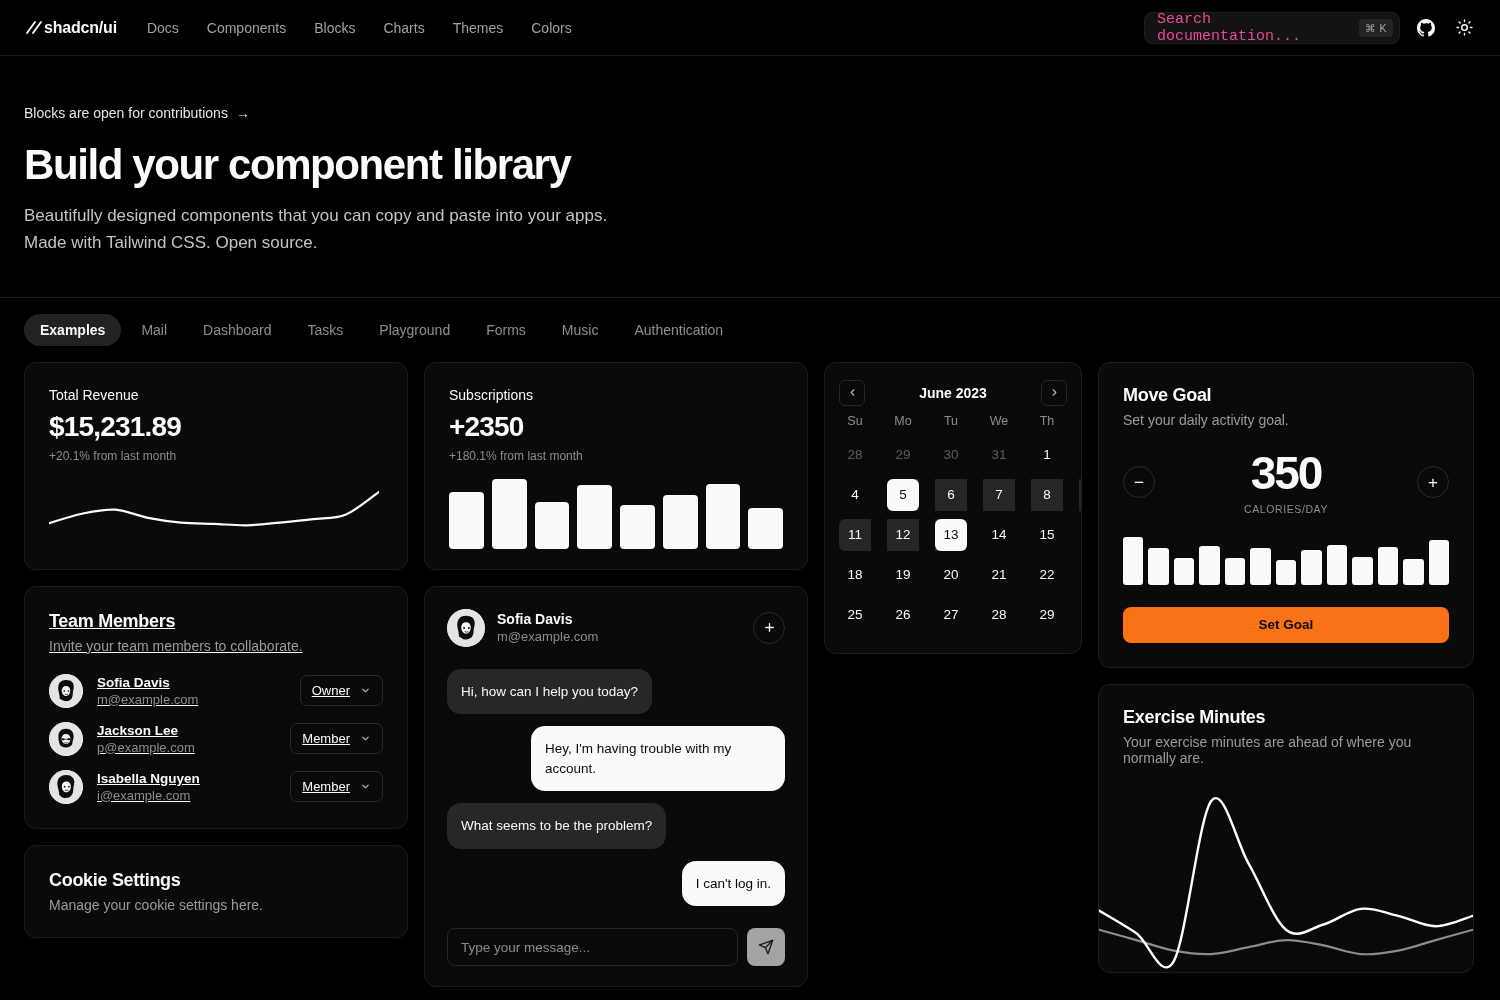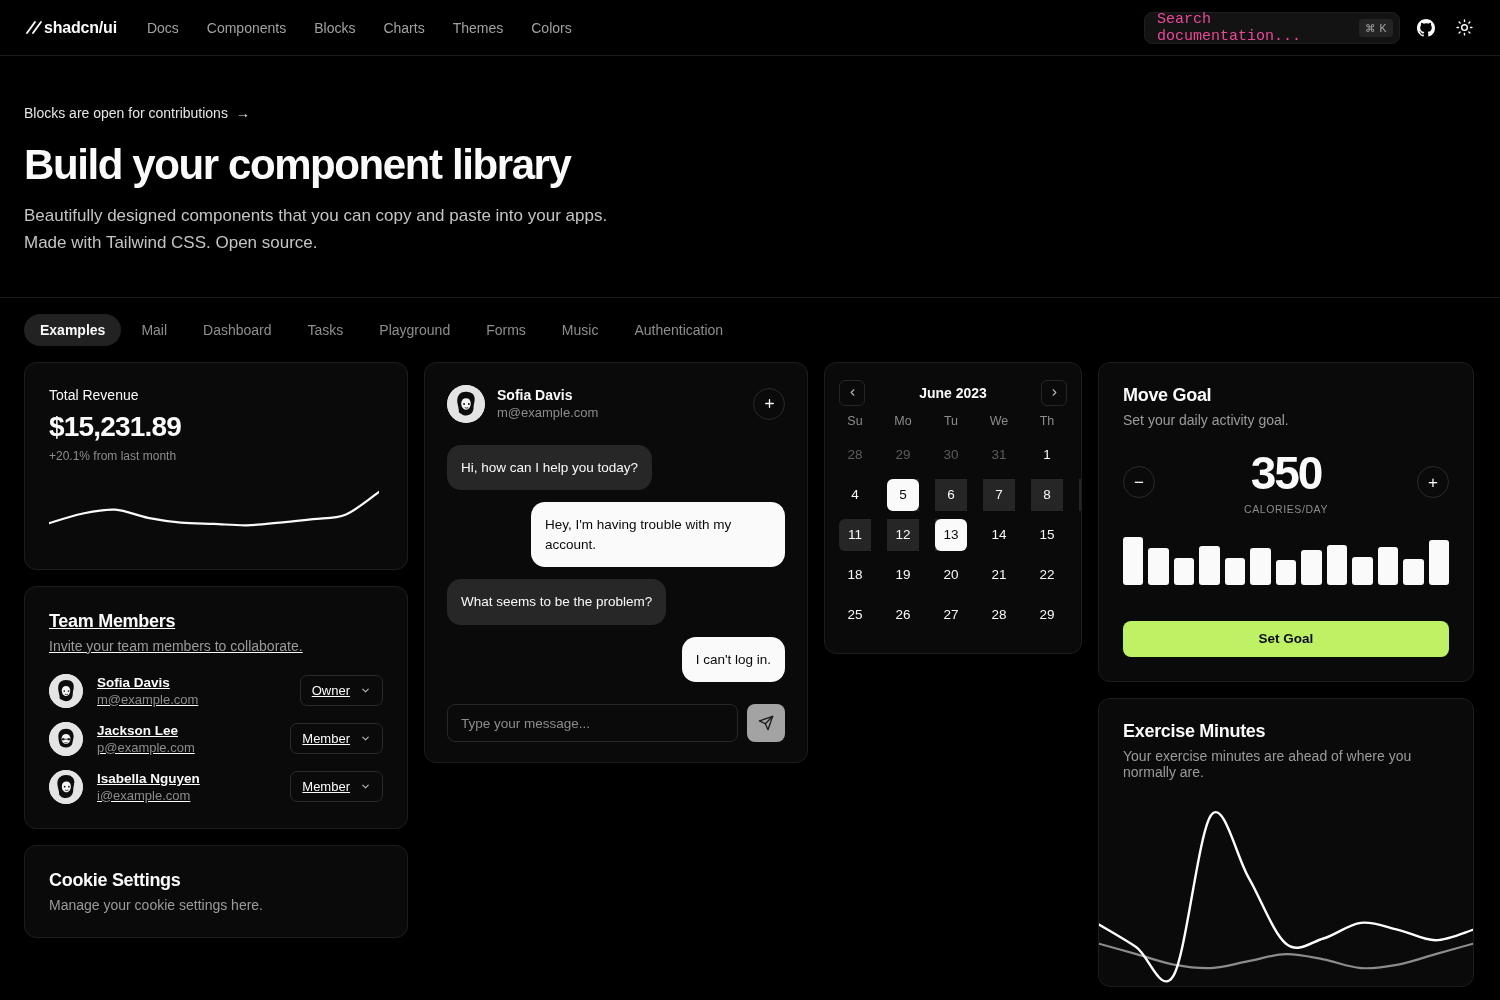--- a/index.html
+++ b/index.html
@@ -163,22 +163,22 @@
   .circ-btn {
     width: 32px; height: 32px; border-radius: 50%; border: 1px solid #2a2a2a;
     background: transparent; color: #fafafa; display: flex; align-items: center;
     justify-content: center; cursor: pointer; font-size: 17px; line-height: 1;
   }
   .goal-num { font-size: 46px; font-weight: 700; letter-spacing: -2px; line-height: 1; text-align: center; }
   .goal-unit { font-size: 10.5px; color: #8c8c8c; letter-spacing: 0.6px; text-align: center; margin-top: 7px; }
   .goal-bars { display: flex; align-items: flex-end; gap: 5px; height: 48px; margin-top: 22px; }
   .goal-bar { flex: 1; background: #fafafa; border-radius: 3px; }
   .set-goal-btn {
-    width: 100%; margin-top: 36px; height: 36px; border-radius: 8px;
-    background: #bef264; color: #0a0a0a; border: none; font-size: 13.5px;
+    width: 100%; margin-top: 22px; height: 36px; border-radius: 8px;
+    background: #f97316; color: #0a0a0a; border: none; font-size: 13.5px;
     font-weight: 600; cursor: pointer; font-family: "Liberation Sans", sans-serif;
   }
 
   
   .sub-bars { position: absolute; left: 24px; right: 24px; bottom: 20px; height: 72px; display: flex; align-items: flex-end; gap: 8px; }
   .sub-bar { flex: 1; background: #fafafa; border-radius: 4px; }
 
   
   .ex-card { padding: 22px 0 0 0; }
   .ex-head { padding: 0 24px; }
@@ -339,20 +339,35 @@
       </div>
     </div>
 
     <div class="card cookie-card">
       <div class="card-title">Cookie Settings</div>
       <div class="card-desc">Manage your cookie settings here.</div>
     </div>
   </div>
 
   <div class="col">
+    <div class="card stat-card">
+      <div class="stat-label">Subscriptions</div>
+      <div class="stat-value">+2350</div>
+      <div class="stat-delta">+180.1% from last month</div>
+      <div class="sub-bars" id="sub-bars">
+          <div class="sub-bar" style="height: 78%;"></div>
+          <div class="sub-bar" style="height: 96%;"></div>
+          <div class="sub-bar" style="height: 64%;"></div>
+          <div class="sub-bar" style="height: 88%;"></div>
+          <div class="sub-bar" style="height: 61%;"></div>
+          <div class="sub-bar" style="height: 75%;"></div>
+          <div class="sub-bar" style="height: 90%;"></div>
+          <div class="sub-bar" style="height: 57%;"></div>
+        </div>
+    </div>
 
     <div class="card chat-card">
       <div class="chat-head">
         <svg class="avatar" viewBox="0 0 40 40">
           <circle cx="20" cy="20" r="20" fill="#e4e4e4"></circle>
           <path d="M20 7c-7 0-10 5-9 12 .4 2.8 1.6 6 1.6 10l3.4 2c1 .6 2 1 4 1 5 0 8-3 8-9 0-2 .6-4 1-6 1-6-2-10-9-10z" fill="#0d0d0d"></path>
           <path d="M20 14c-3 0-5 2-5 5.5s2 6.5 5 6.5 5-3 5-6.5S23 14 20 14z" fill="#f5f5f5"></path>
           <circle cx="18" cy="20" r="1" fill="#0d0d0d"></circle>
             <circle cx="23" cy="20" r="1" fill="#0d0d0d"></circle>
           <path d="M19 24q1.4 1 3 0" stroke="#0d0d0d" stroke-width="0.9" fill="none" stroke-linecap="round"></path>

